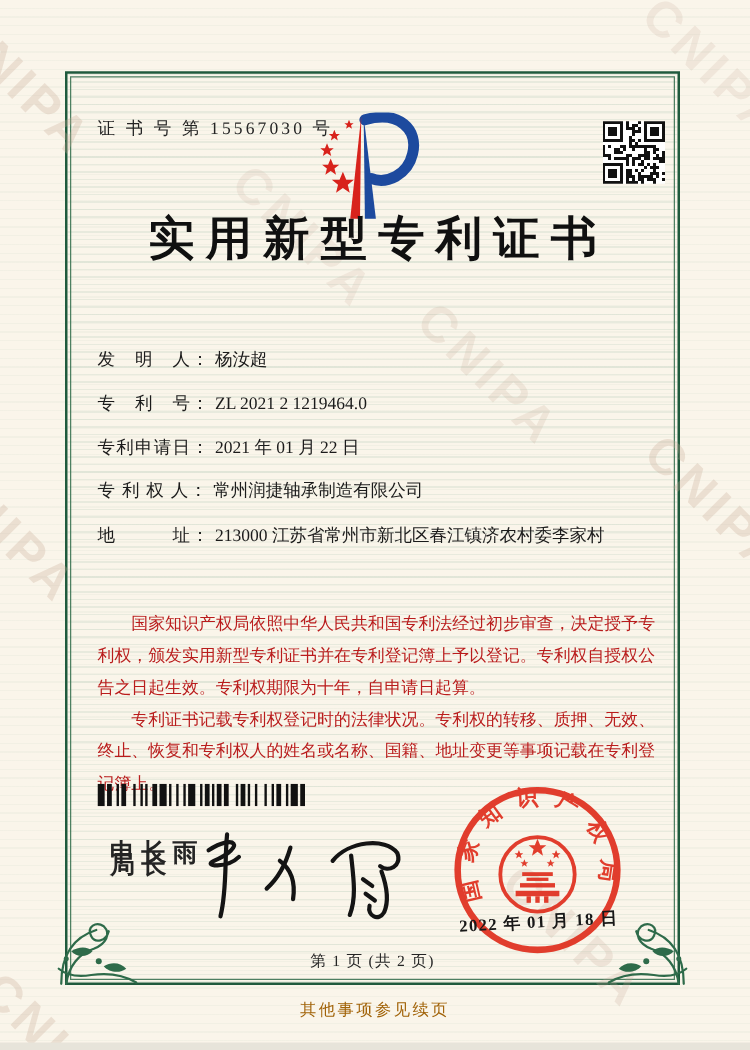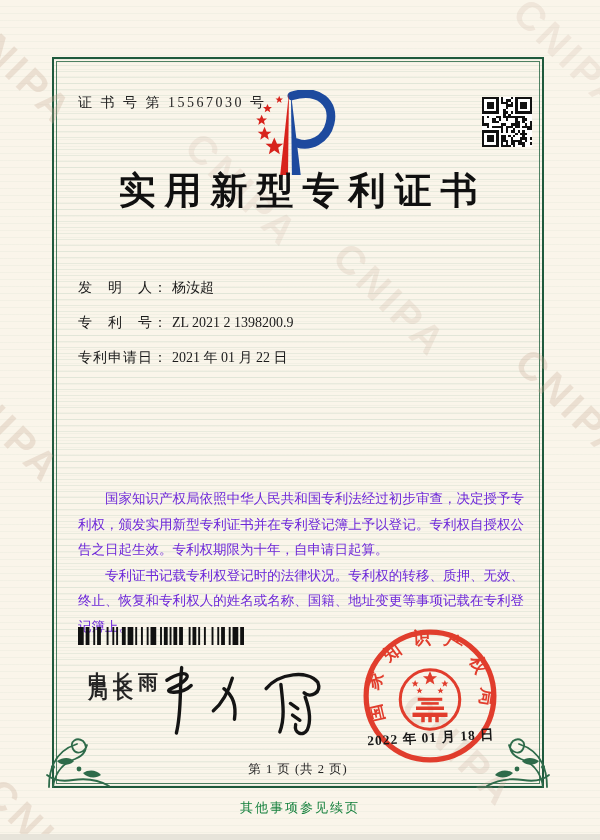--- a/index.html
+++ b/index.html
@@ -39,38 +39,38 @@
   .qr    { left:482px; top:97px; width:50px; height:50px; }
   .title {
     left:52px; top:166px; width:492px; text-align:center;
     font-size:37px; font-weight:700; letter-spacing:9px; padding-left:9px; color:#101010;
   }
   .frow { left:78px; width:450px; height:20px; font-size:14px; white-space:nowrap; }
   .frow .lbl { letter-spacing:1px; }
   .frow .val { margin-left:4px; }
   .grant2 { position:absolute; left:232px; top:0; white-space:nowrap; }
   .paras { left:78px; top:486px; width:446px; font-size:13.5px; line-height:25.5px;
-           text-align:justify; color:#6d28d9; }
+           text-align:justify; color:#b91c1c; }
   .paras p { text-indent:2em; }
   .barcode { left:78px; top:627px; width:166px; height:18px; }
   .signer-title { left:88px; top:678px; }
   .signer-name  { left:88px; top:669px; }
   .signer-title,.signer-name {
     font-family:"Liberation Sans","DejaVu Sans",sans-serif;
     font-size:20px; font-weight:600; letter-spacing:5px; color:#242424;text-align:right;
   }
   .signature { left:150px; top:650px; width:190px; height:90px; }
   .seal { left:360px; top:626px; width:140px; height:140px; opacity:0.93; }
   .seal-date {
     left:352px; top:729px; width:158px; text-align:center;
     font-size:13.5px; font-weight:600; color:#181818;
     transform:rotate(-3deg); letter-spacing:1px; z-index:3;
   }
   .page-num { left:52px; top:761px; width:492px; text-align:center; font-size:12.5px; color:#242424; letter-spacing:1px; }
-  .note { left:52px; top:799px; width:496px; text-align:center; font-size:13px; letter-spacing:2px; color:#15803d; }
+  .note { left:52px; top:799px; width:496px; text-align:center; font-size:13px; letter-spacing:2px; color:#a16207; }
   .flourish { width:74px; height:72px; z-index:2; }
   .fl-l { left:43px; top:717px; }
   .fl-r { left:479px; top:717px; transform:scaleX(-1); }
   .bottom-edge { left:0; top:834px; width:600px; height:6px; background:#e7e4da; z-index:4; }
 </style>
 </head>
 <body>
 
 <div class="page">
 
@@ -268,24 +268,30 @@
         <rect x="2" y="16" width="3" height="3"></rect>
       </g>
   </svg>
 
   <div class="abs title">实用新型专利证书</div>
 
   <div class="abs frow" style="top:279px">
     <span class="lbl">发　明　人：</span><span class="val">杨汝超</span>
   </div>
   <div class="abs frow" style="top:314px">
-    <span class="lbl">专　利　号：</span><span class="val">ZL 2021 2 1398200.9</span>
+    <span class="lbl">专　利　号：</span><span class="val">ZL 2021 2 1219464.0</span>
   </div>
   <div class="abs frow" style="top:349px">
     <span class="lbl">专利申请日：</span><span class="val">2021 年 01 月 22 日</span>
+  </div>
+  <div class="abs frow" style="top:384px">
+    <span class="lbl">专 利 权 人：</span><span class="val">常州润捷轴承制造有限公司</span>
+  </div>
+  <div class="abs frow" style="top:420px">
+    <span class="lbl">地　　　址：</span><span class="val">213000 江苏省常州市新北区春江镇济农村委李家村</span>
   </div>
 
   <div class="abs paras">
     <p>国家知识产权局依照中华人民共和国专利法经过初步审查，决定授予专利权，颁发实用新型专利证书并在专利登记簿上予以登记。专利权自授权公告之日起生效。专利权期限为十年，自申请日起算。</p>
     <p>专利证书记载专利权登记时的法律状况。专利权的转移、质押、无效、终止、恢复和专利权人的姓名或名称、国籍、地址变更等事项记载在专利登记簿上。</p>
   </div>
 
   <svg class="abs barcode" viewBox="0 0 87 18" preserveAspectRatio="none">
       <rect x="0" y="0" width="3" height="18" fill="#111"></rect>
       <rect x="4" y="0" width="2" height="18" fill="#111"></rect>

